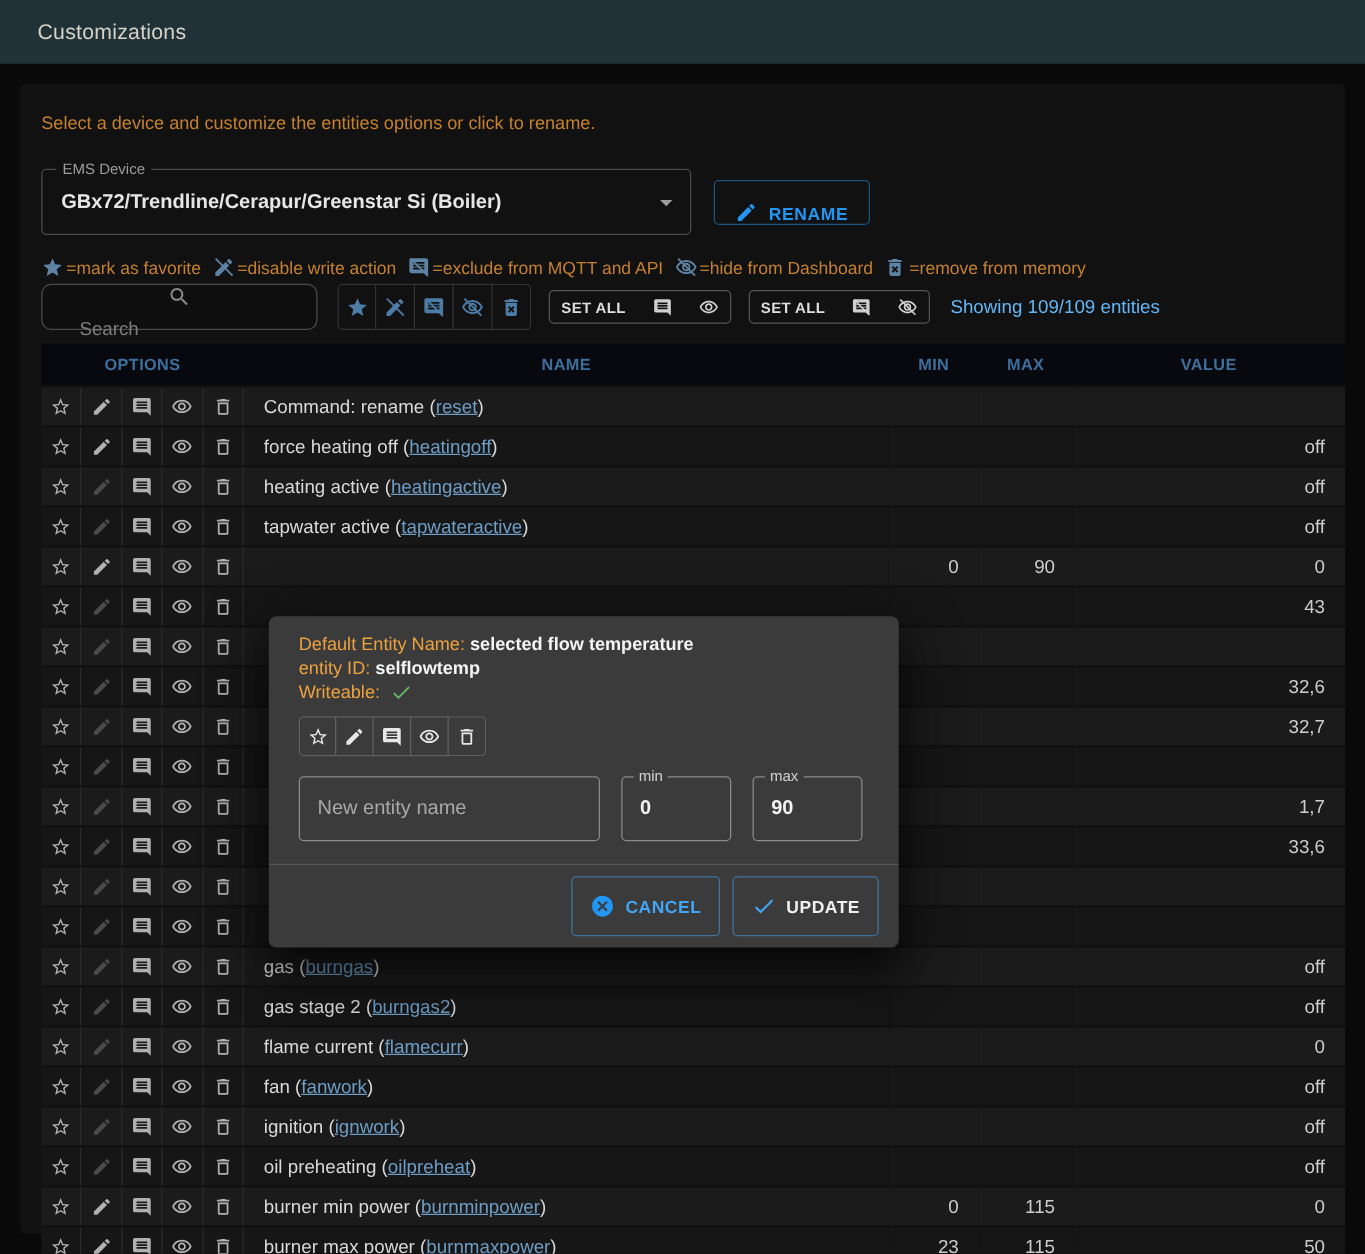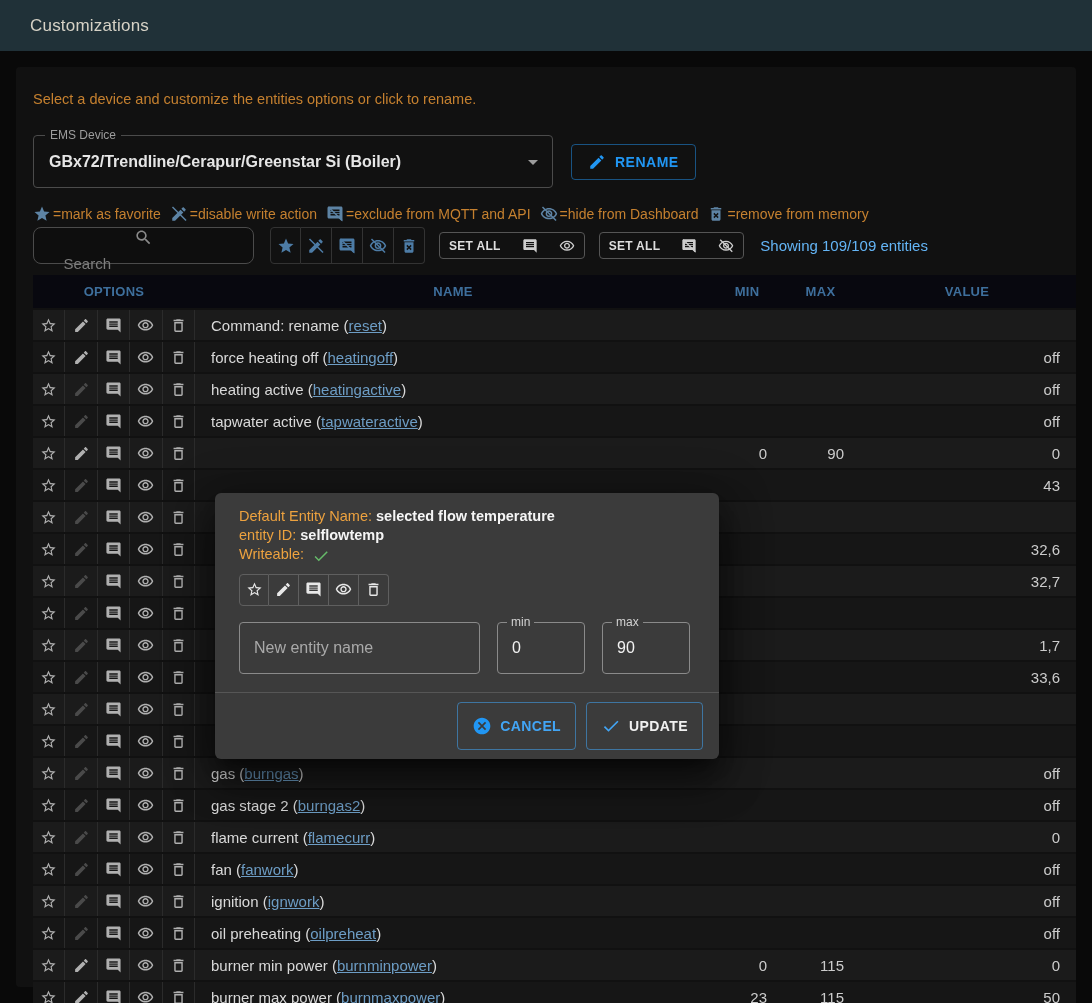--- a/index.html
+++ b/index.html
@@ -24,21 +24,21 @@
   .select .lbl { position:absolute; top:-8px; left:11px; background:#111111;
                  padding:0 5px; font-size:12px; color:#9d9d9d; }
   .select .val { color:#e6e6e6; font-size:16px; font-weight:bold; padding-left:15px;
                  white-space:nowrap; }
   .caret { position:absolute; right:14px; top:24px; width:0; height:0;
            border-left:5px solid transparent; border-right:5px solid transparent;
            border-top:5px solid #9d9d9d; }
   .rename-btn { margin-left:18px; height:36px; padding:0 16px; background:none;
                 border:1px solid rgba(33,150,243,.5); border-radius:4px; color:#2196f3;
                 font-family:inherit; font-size:14px; font-weight:bold; letter-spacing:.5px;
-                display:flex; align-items:center; gap:9px; cursor:pointer; }
+                display:flex; align-items:flex-end; gap:9px; cursor:pointer; }
 
   
   .legend { margin-top:17px; display:flex; align-items:center; gap:9px;
             color:#c5802f; font-size:14px; }
   .legend .item { display:flex; align-items:center; gap:2px; }
   .legend .ic { color:#5d83a4; }
 
   
   .toolbar { margin-top:4px; display:flex; align-items:center; }
   .searchbox { width:221px; height:37px; border:1px solid #4b4b4b; border-radius:8px;
@@ -101,21 +101,21 @@
                         border-top-left-radius:4px; border-bottom-left-radius:4px; }
   .d-icon-group .cell:last-child { border-top-right-radius:4px; border-bottom-right-radius:4px; }
   .d-fields { display:flex; margin-top:16px; gap:17px; }
   .tf { position:relative; border:1px solid #8a8a8a; border-radius:4px; height:52px;
         display:flex; align-items:center; background:none; }
   .tf.name-f { width:241px; }
   .tf.num-f { width:88px; }
   .tf .lbl { position:absolute; top:-8px; left:9px; background:#3b3b3b; padding:0 4px;
              font-size:12px; color:#d2d2d2; }
   .tf input { background:none; border:none; outline:none; color:#f2f2f2; font-family:inherit;
-              font-size:16px; font-weight:normal; width:100%; padding:0 14px; }
+              font-size:16px; font-weight:bold; width:100%; padding:0 14px; }
   .tf input::placeholder { color:#a9a9a9; font-weight:normal; }
   .dialog .foot { border-top:1px solid #565656; padding:9px 16px; display:flex;
                   justify-content:flex-end; gap:10px; }
   .d-btn { height:48px; padding:0 14px; background:none; border:1px solid rgba(66,165,245,.55);
            border-radius:4px; font-family:inherit; font-size:14px; font-weight:bold;
            letter-spacing:.4px; display:flex; align-items:center; gap:8px; cursor:pointer; }
   .d-btn.cancel { color:#42a5f5; }
   .d-btn.update { color:#f0f0f0; }
   .d-btn .ic { color:#2196f3; }
   .d-btn.update .ic { color:#42a5f5; }

